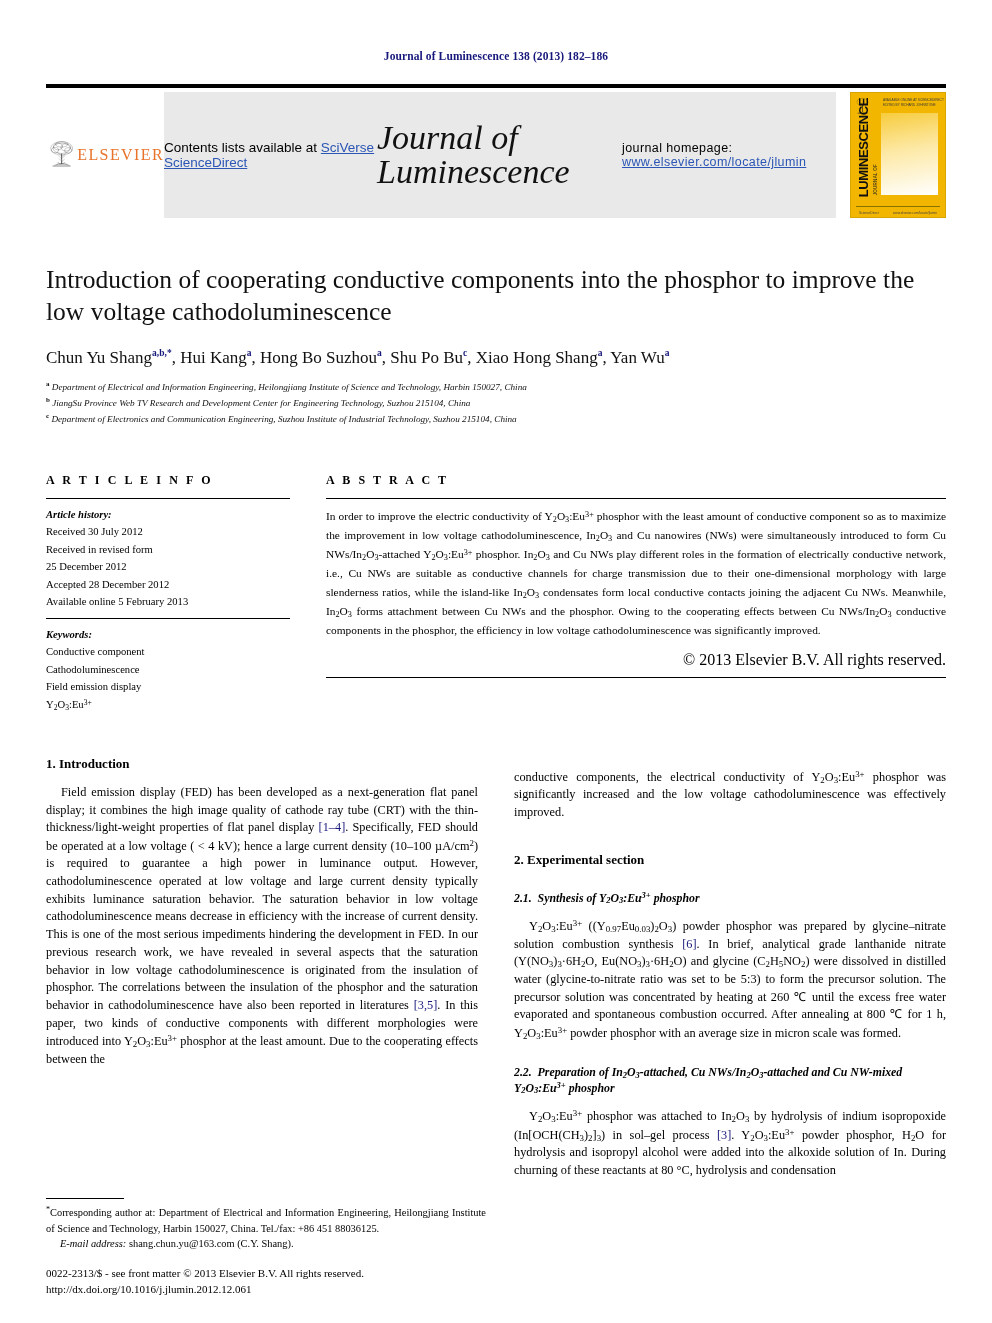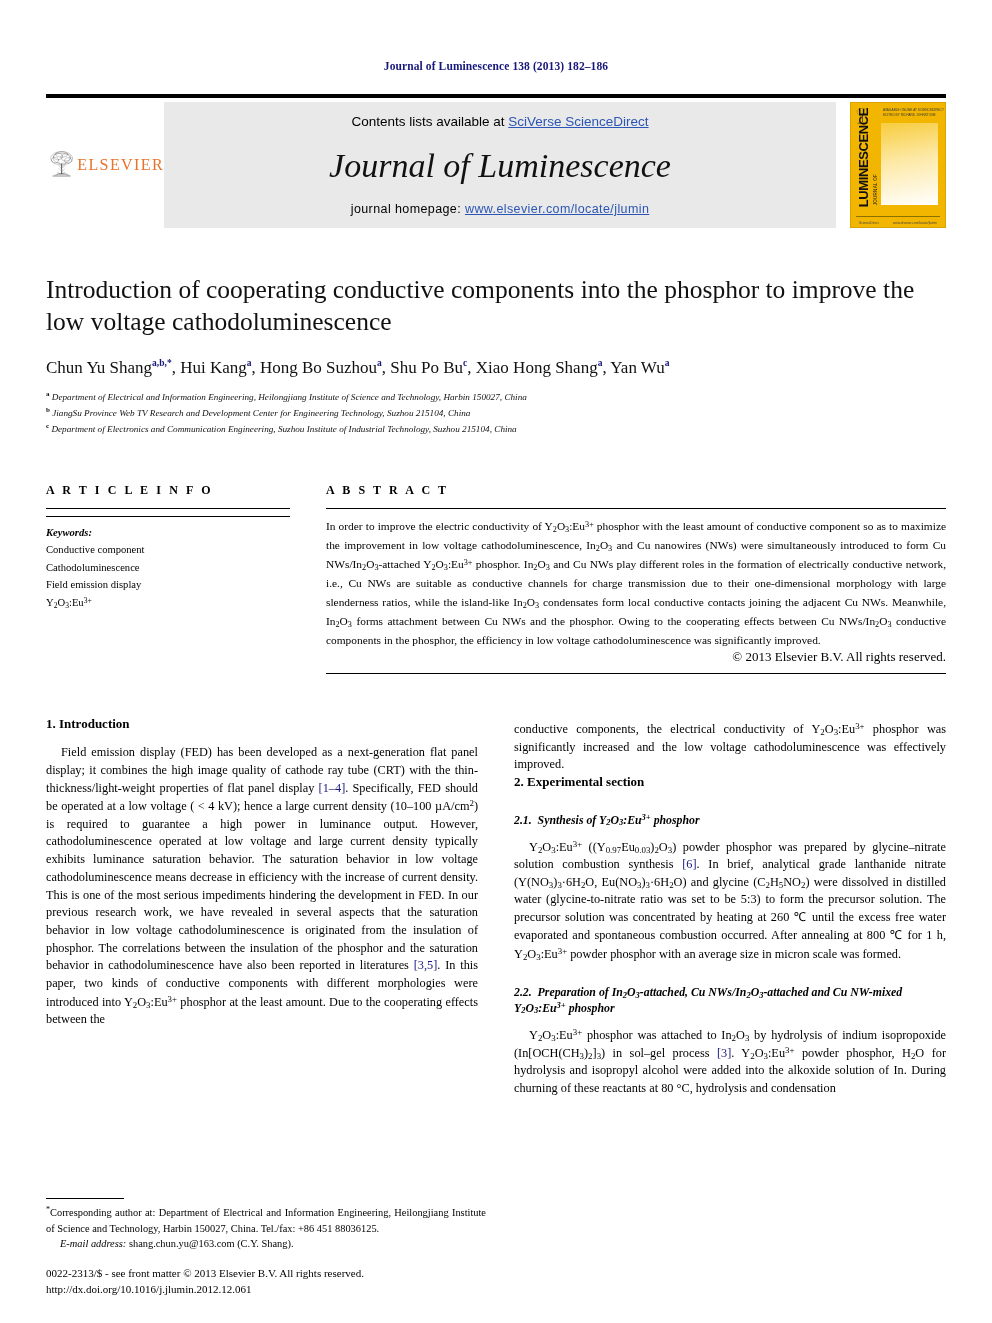--- a/index.html
+++ b/index.html
@@ -13,21 +13,21 @@
     color: #000000;
   }
   .page {
     position: relative;
     width: 992px;
     height: 1323px;
     margin: 0 auto;
     background: #ffffff;
     overflow: hidden;
     box-sizing: border-box;
-    padding: 12px 46px;
+    padding: 2px 46px;
   }
 
   
   .running-head {
     text-align: center;
     font-size: 11.5px;
     font-weight: bold;
     color: #16177a;
     padding-top: 48px;
     letter-spacing: .1px;
@@ -62,21 +62,21 @@
     letter-spacing: 1.4px;
     color: #e8732a;
     font-weight: normal;
     line-height: 1;
     margin-top: 1px;
   }
   .masthead-center {
     flex: 1 1 auto;
     background: #e9e9e9;
     display: flex;
-    flex-direction: column;
+    flex-direction: row;
     justify-content: space-between;
     align-items: center;
     padding: 12px 0 12px 0;
     box-sizing: border-box;
   }
   .contents-line {
     font-family: "Liberation Sans", sans-serif;
     font-size: 13.5px;
     color: #000;
   }
@@ -242,21 +242,22 @@
     font-family: "Liberation Serif", serif;
     font-size: 11.4px;
     line-height: 1.62;
     text-align: justify;
     margin-top: 8px;
     color: #000;
   }
   .copyright {
     text-align: right;
     font-family: "Liberation Serif", serif;
-    font-size: 13px;
+    font-size: 16px;
+    margin-top: 12px;
   }
   .abstract-bottom-rule {
     border-top: 1px solid #000;
     margin-top: 8px;
   }
 
   
   .body-cols {
     display: flex;
     margin-top: 42px;
@@ -264,36 +265,36 @@
     position: relative;
   }
   .bcol { flex: 1 1 0; min-width: 0; }
   .h2 {
     font-family: "Liberation Serif", serif;
     font-weight: bold;
     font-size: 13px;
     margin: 0 0 12px 0;
     color: #000;
   }
-  .h2.spaced { }
+  .h2.spaced { margin-top: 30px; }
   .h3 {
     font-family: "Liberation Serif", serif;
     font-weight: bold;
     font-style: italic;
     font-size: 11.8px;
     margin: 22px 0 10px 0;
     color: #000;
   }
   p.para {
     font-family: "Liberation Serif", serif;
     font-size: 12.3px;
     line-height: 1.44;
     text-align: justify;
     text-indent: 15px;
-    margin: 4px 0 0 0;
+    margin: 12px 0 0 0;
     color: #000;
     -webkit-hyphens: auto;
     hyphens: auto;
   }
   p.para.noindent { text-indent: 0; }
   .ref { color: #16177a; }
 
   sub { font-size: .72em; vertical-align: -0.22em; }
   sup.chem { font-size: .72em; vertical-align: .42em; }
 
@@ -415,20 +416,28 @@
       <div><sup>b</sup> <span>JiangSu Province Web TV Research and Development Center for Engineering Technology, Suzhou 215104, China</span></div>
       <div><sup>c</sup> <span>Department of Electronics and Communication Engineering, Suzhou Institute of Industrial Technology, Suzhou 215104, China</span></div>
     </div>
   </div>
 
   <div class="info-abstract">
 
     <div class="col-info">
       <div class="sec-kicker">A R T I C L E  I N F O</div>
       <div class="rule"></div>
+      <div class="info-body">
+        <div class="lead">Article history:</div>
+        <div>Received 30 July 2012</div>
+        <div>Received in revised form</div>
+        <div>25 December 2012</div>
+        <div>Accepted 28 December 2012</div>
+        <div>Available online 5 February 2013</div>
+      </div>
       <div class="info-sub-rule"></div>
       <div class="info-body">
         <div class="lead">Keywords:</div>
         <div>Conductive component</div>
         <div>Cathodoluminescence</div>
         <div>Field emission display</div>
         <div>Y<sub>2</sub>O<sub>3</sub>:Eu<sup class="chem">3+</sup></div>
       </div>
     </div>
 

